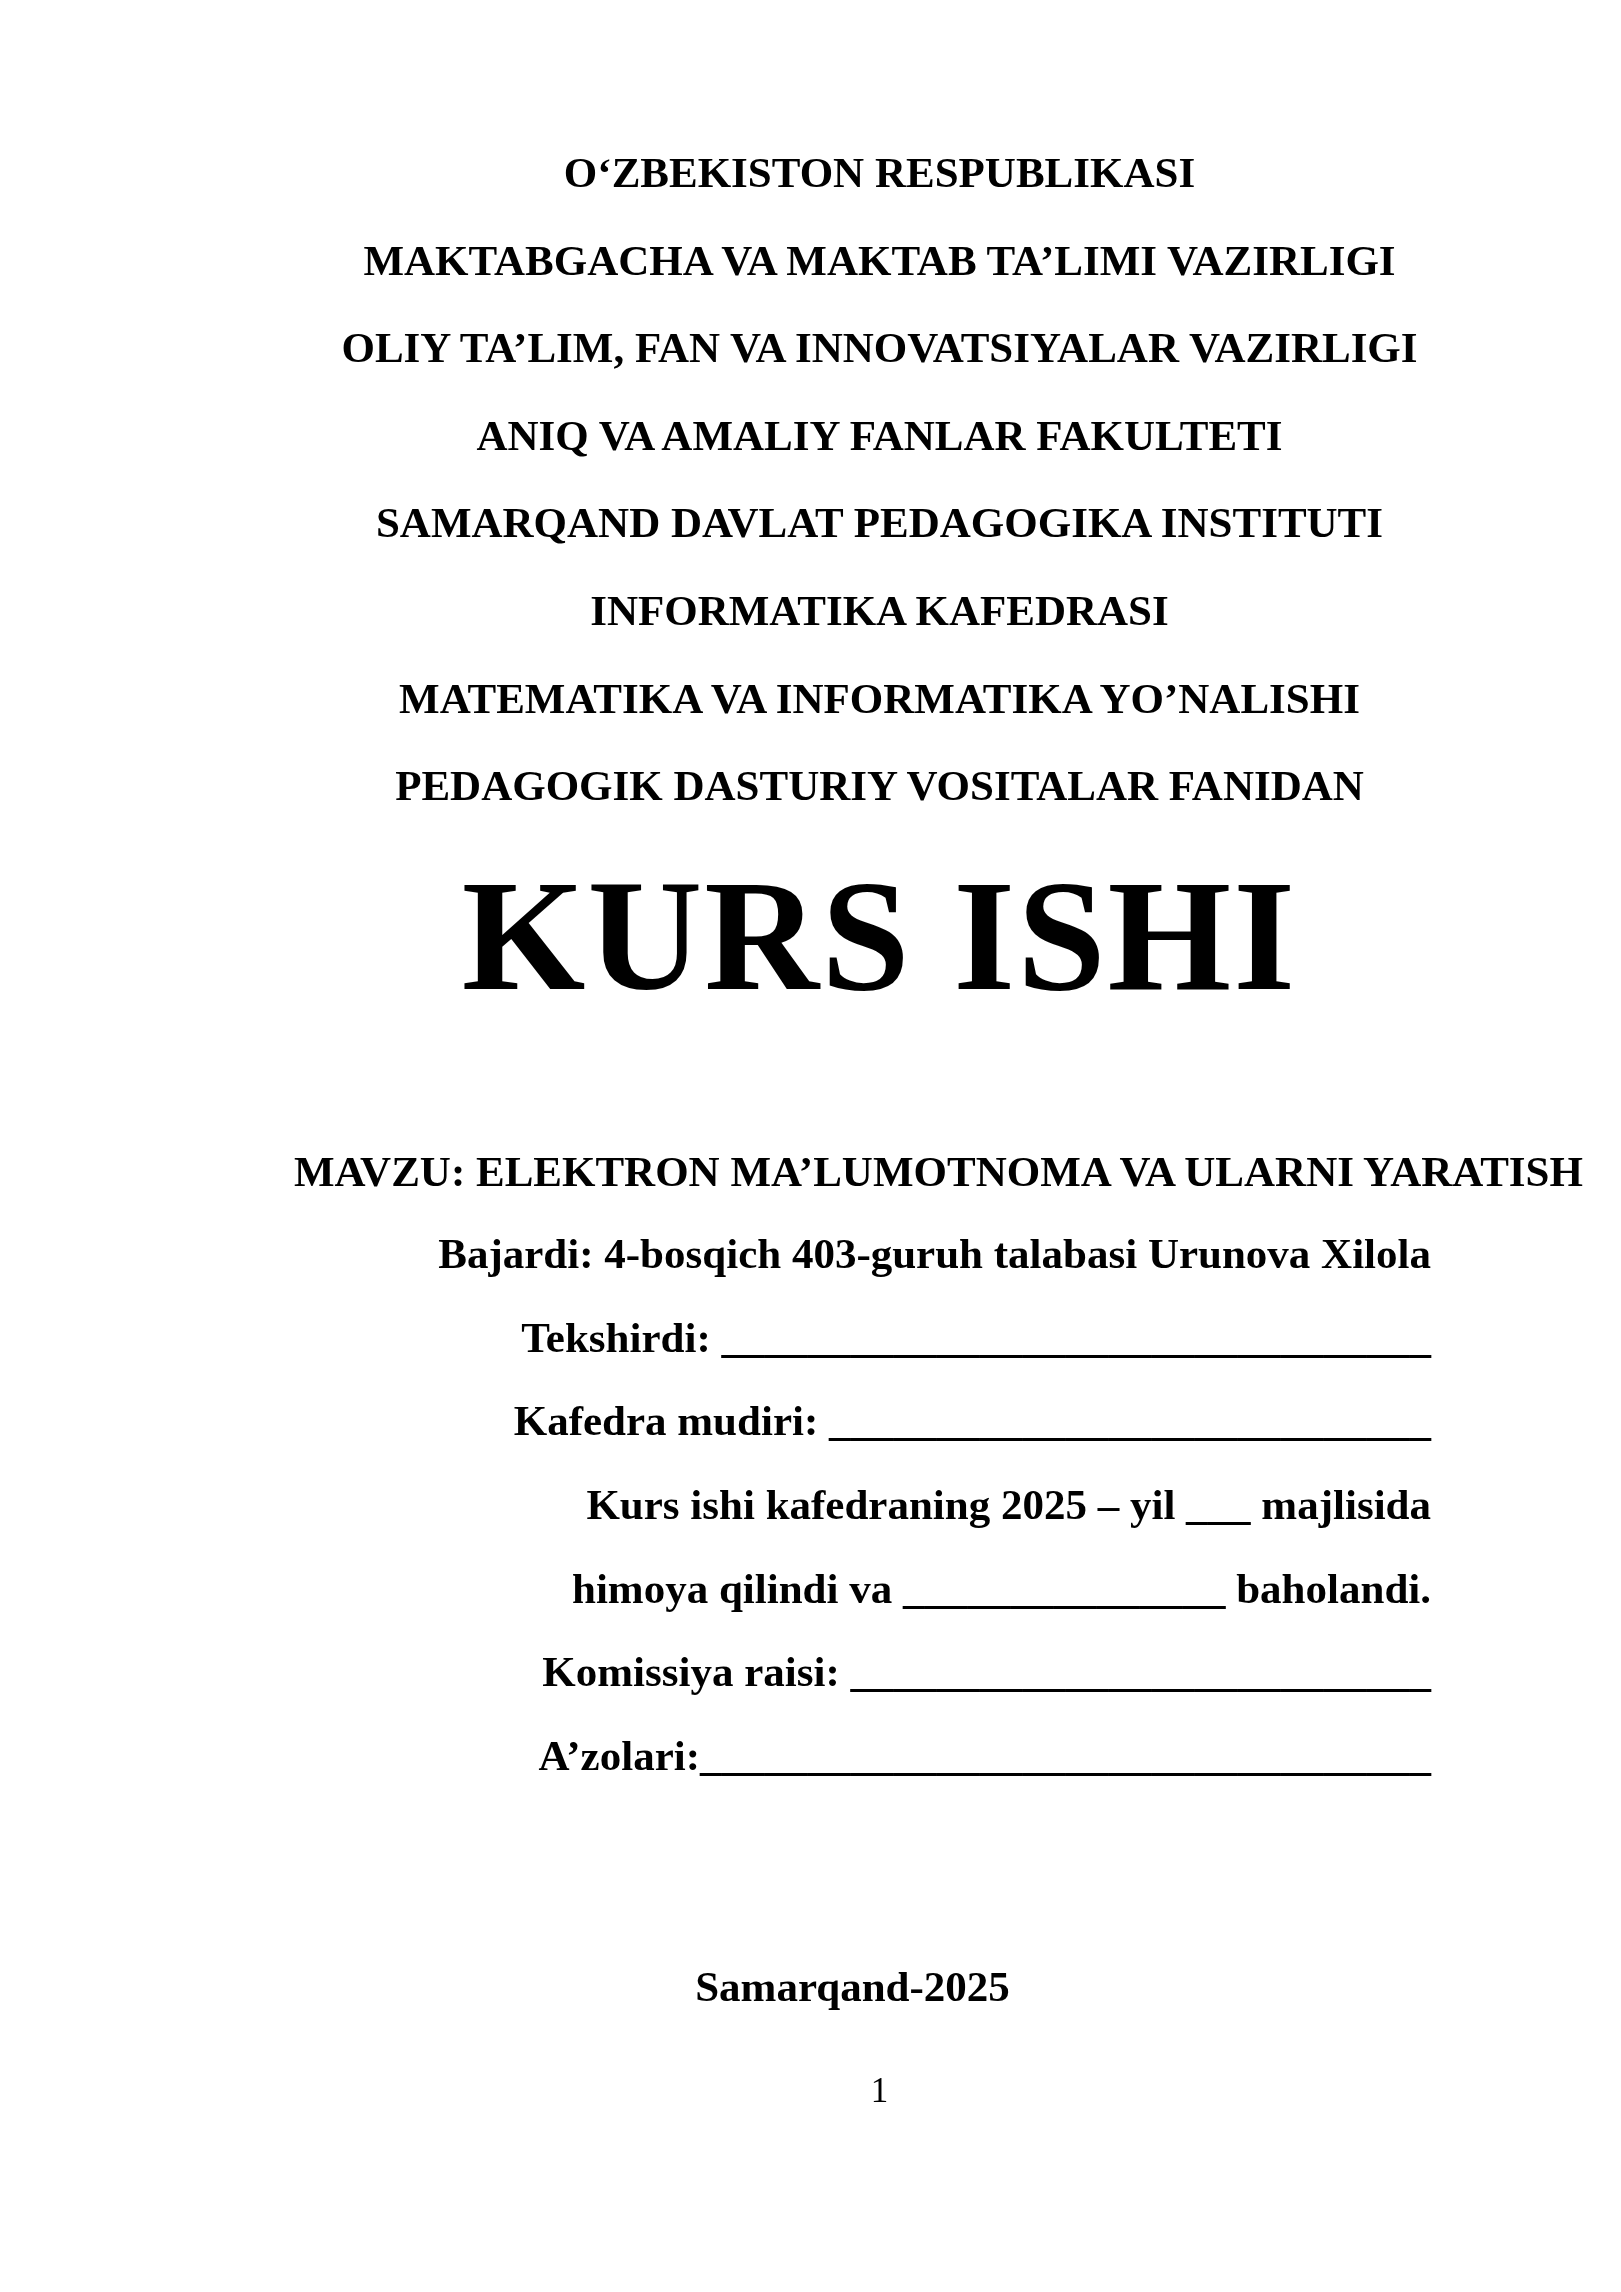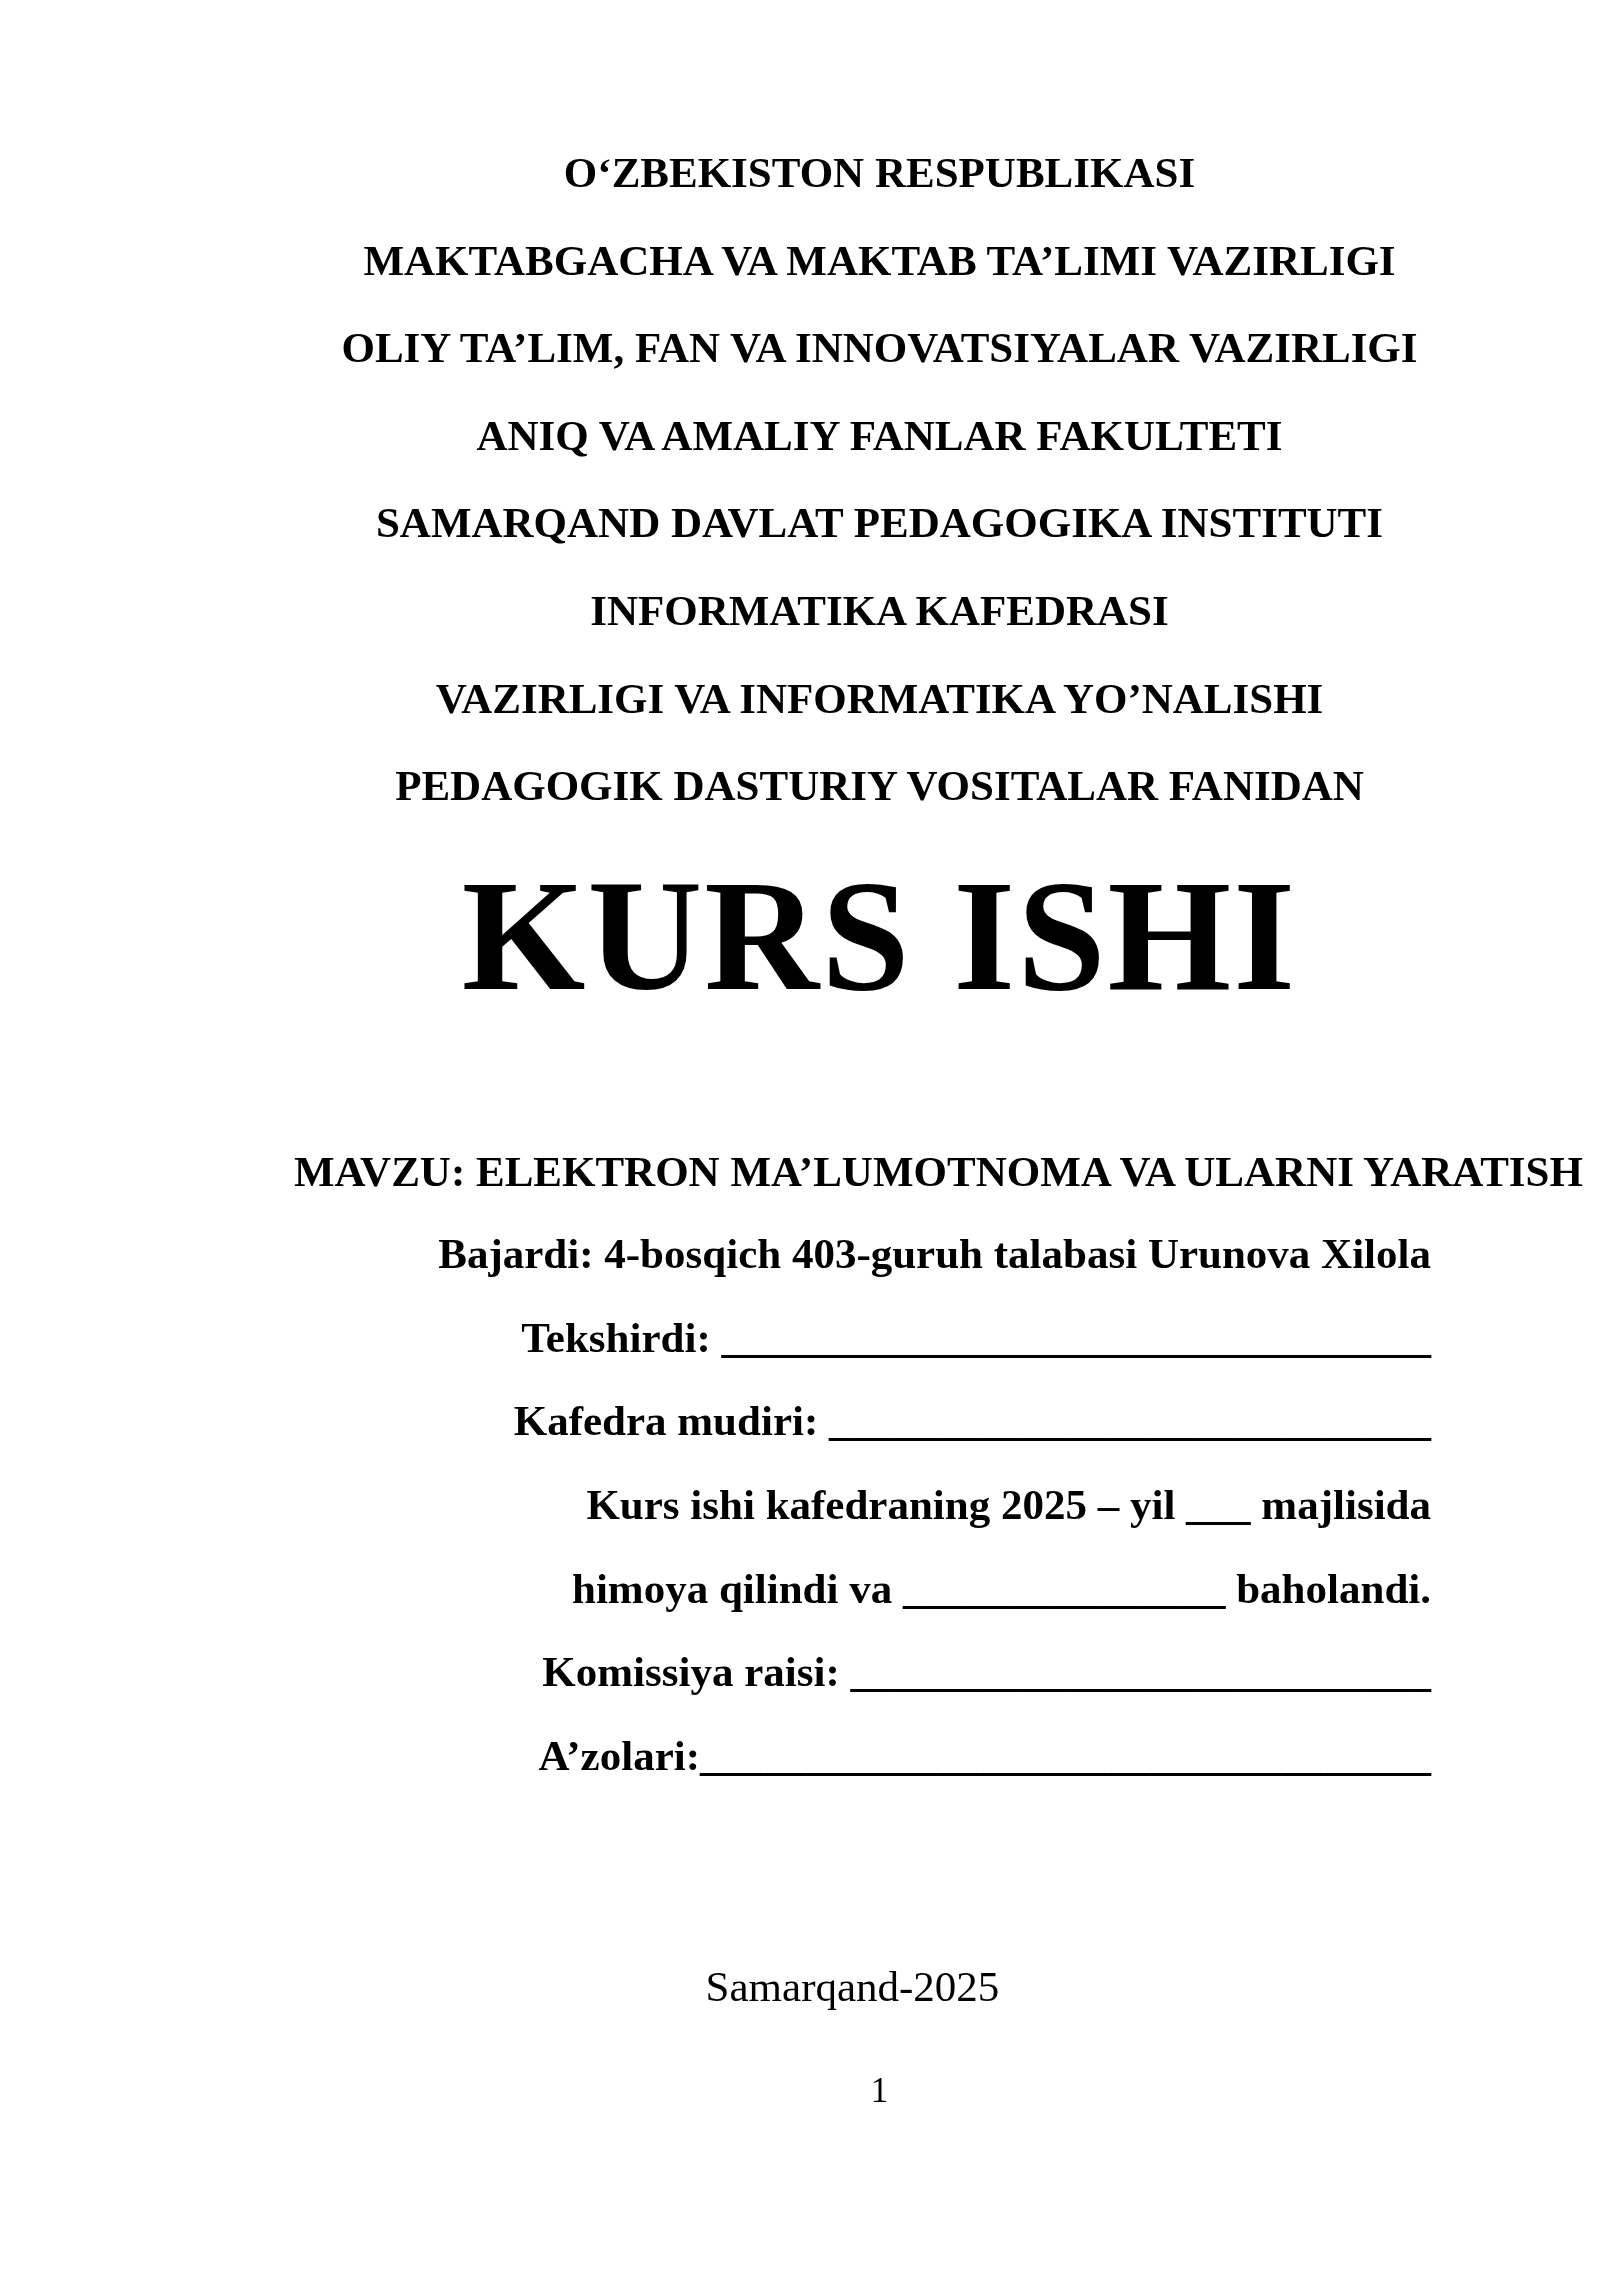--- a/index.html
+++ b/index.html
@@ -61,21 +61,21 @@
   .dline {
     font-size: 43px;
     font-weight: bold;
     line-height: 1.2;
     text-align: right;
     margin: 0 0 32px 3.9px;
     white-space: nowrap;
   }
   .city-year {
     font-size: 43px;
-    font-weight: normal;
+    font-weight: bold;
     line-height: 1.2;
     text-align: center;
     margin: 180px 0 0 -54px;
   }
   .page-num {
     font-size: 35px;
     font-weight: normal;
     line-height: 1.2;
     text-align: center;
     margin: 57px 0 0 0;
@@ -87,21 +87,21 @@
 <div class="page">
   <div class="column">
 
     <div>
       <div class="hline">O‘ZBEKISTON RESPUBLIKASI</div>
       <div class="hline">MAKTABGACHA VA MAKTAB TA’LIMI VAZIRLIGI</div>
       <div class="hline">OLIY TA’LIM, FAN VA INNOVATSIYALAR VAZIRLIGI</div>
       <div class="hline">ANIQ VA AMALIY FANLAR FAKULTETI</div>
       <div class="hline">SAMARQAND DAVLAT PEDAGOGIKA INSTITUTI</div>
       <div class="hline">INFORMATIKA KAFEDRASI</div>
-      <div class="hline">VAZIRLIGI VA INFORMATIKA YO’NALISHI</div>
+      <div class="hline">MATEMATIKA VA INFORMATIKA YO’NALISHI</div>
       <div class="hline">PEDAGOGIK DASTURIY VOSITALAR FANIDAN</div>
     </div>
 
     <div class="big-title" style="color: #000000;">KURS ISHI</div>
 
     <div class="topic">MAVZU: ELEKTRON MA’LUMOTNOMA VA ULARNI YARATISH</div>
 
     <div class="details">
       <div class="dline">Bajardi: 4-bosqich 403-guruh talabasi Urunova Xilola</div>
       <div class="dline">Tekshirdi: _________________________________</div>

